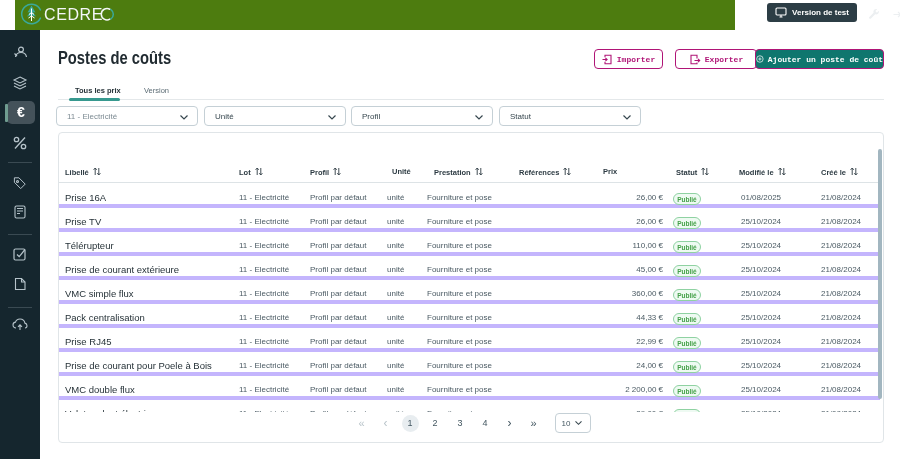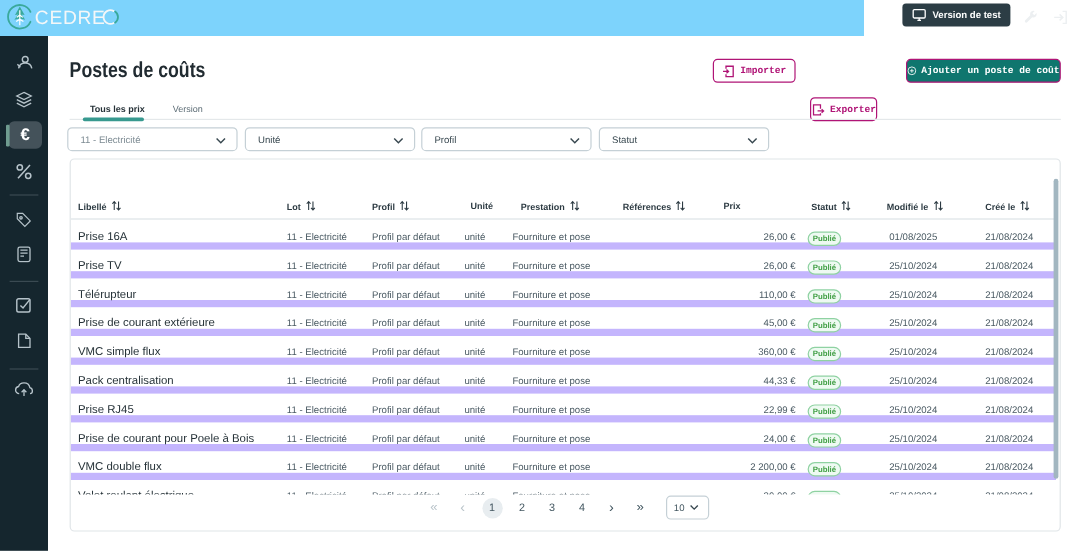--- a/index.html
+++ b/index.html
@@ -1,17 +1,17 @@
 <!DOCTYPE html>
 <html><head>
 <meta charset="utf-8">
 <style>
 * { margin:0; padding:0; box-sizing:border-box; }
 html,body { width:900px; height:459px; font-family:"Liberation Sans", sans-serif; background:#fff; overflow:hidden; }
-.topbar { position:absolute; top:0; left:0; width:720px; height:30px; background:#7dd3fc; }
+.topbar { position:absolute; top:0; left:15px; width:720px; height:30px; background:#4d7c0f; }
 .sidebar { position:absolute; top:30px; left:0; width:40px; height:429px; background:#15262e; }
 .main { position:absolute; left:40px; top:30px; width:860px; height:429px; background:#fff; border-top-left-radius:10px; }
 
 
 .logo { position:absolute; left:5px; top:3px; }
 .vbtn { position:absolute; left:752px; top:3px; width:90px; height:19px; background:#2c3d45; border-radius:3px; color:#fff; font-size:8px; font-weight:bold; white-space:nowrap; display:flex; align-items:center; justify-content:center; gap:5px; }
 .ticon { position:absolute; top:8px; color:#eceff1; }
 
 
 h1 { position:absolute; left:18px; top:18px; font-size:18px; color:#212b31; transform:scaleX(0.82); transform-origin:left center; white-space:nowrap; }
@@ -30,21 +30,21 @@
 
 .sel { position:absolute; top:76px; width:142px; height:20px; border:1px solid #c5d0d6; border-radius:4px; font-size:8px; color:#37474f; display:flex; align-items:center; padding-left:10px; background:#fff; }
 .sel svg { position:absolute; right:8px; top:7px; }
 
 
 .panel { position:absolute; left:18px; top:102px; width:826px; height:311px; border:1px solid #e0e5e8; border-radius:4px; background:#fff; }
 .search { position:absolute; left:3px; top:6px; width:106px; height:19px; border:1px solid #ccd6dc; border-radius:4px; font-size:8px; color:#90a4ae; display:flex; align-items:center; padding-left:7px; }
 .listclip { position:absolute; left:0; top:0; width:821px; height:279px; overflow:hidden; }
 .thead { position:absolute; left:0; top:28px; width:826px; height:22px; border-bottom:1px solid #dde3e6; font-size:7.5px; font-weight:bold; color:#2c3a42; }
 .thead span { position:absolute; top:6px; white-space:nowrap; }
-.row { position:absolute; left:0; width:826px; height:24px; border-bottom:6px solid #c4b5fd; font-size:8px; color:#4a5a63; }
+.row { position:absolute; left:0; width:826px; height:24px; border-bottom:4px solid #c4b5fd; font-size:8px; color:#4a5a63; }
 .row span { position:absolute; top:9px; white-space:nowrap; }
 .row .lib { font-size:9.5px; color:#263238; top:8px; }
 .row .dt { font-size:8px; }
 .c1 { left:6px; } .c2 { left:180px; } .c3 { left:251px; } .c4 { left:328px; } .c5 { left:368px; }
 .prix { right:222px; text-align:right; }
 .badge { position:absolute; left:614px; top:6px; width:28px; height:12px; border:1px solid #8fd2a2; border-radius:7px; background:#eefaf2; color:#43a047; font-size:6.5px; font-weight:bold; text-align:center; line-height:11px; }
 .dmod { left:682px; } .dcre { left:762px; }
 .sarr { margin-left:4px; vertical-align:-1px; }
 .sbar { position:absolute; left:819px; top:16px; width:4px; height:250px; background:#a2b6c0; border-radius:2px; }
 .pag { position:absolute; left:0; bottom:7px; width:826px; height:24px; display:flex; align-items:center; justify-content:center; gap:8px; font-size:9px; color:#435761; }
@@ -131,21 +131,21 @@
 
 <div class="main">
   <h1>Postes de coûts</h1>
   <div class="btn" style="left:554px; width:69px;">
     <svg width="11" height="11" viewBox="0 0 11 11" fill="none" stroke="#b01476" stroke-width="1.1">
         <path d="M3 3.2 V1.2 H9 V9.8 H3 V7.8"></path>
         <path d="M0.5 5.5 H5 M3.4 3.9 L5.1 5.5 L3.4 7.1"></path>
       </svg>
     Importer
   </div>
-  <div class="btn" style="left:635px; width:56px;margin-top:32px;">
+  <div class="btn" style="left:635px; width:82px;">
     <svg width="12" height="11" viewBox="0 0 12 11" fill="none" stroke="#b01476" stroke-width="1.1">
         <path d="M8 4.5 V1.2 H2 V9.8 H8 V8.5"></path>
         <path d="M5.5 6.5 H10.7 M9 4.9 L10.7 6.5 L9 8.1"></path>
       </svg>
     Exporter
   </div>
   <div class="btn fill" style="left:715px; width:129px;">
     <svg width="12" height="12" viewBox="0 0 12 12" fill="none" stroke="#fff" stroke-width="1.1">
         <circle cx="6" cy="6" r="5"></circle>
         <path d="M6 3.5 V8.5 M3.5 6 H8.5"></path>

